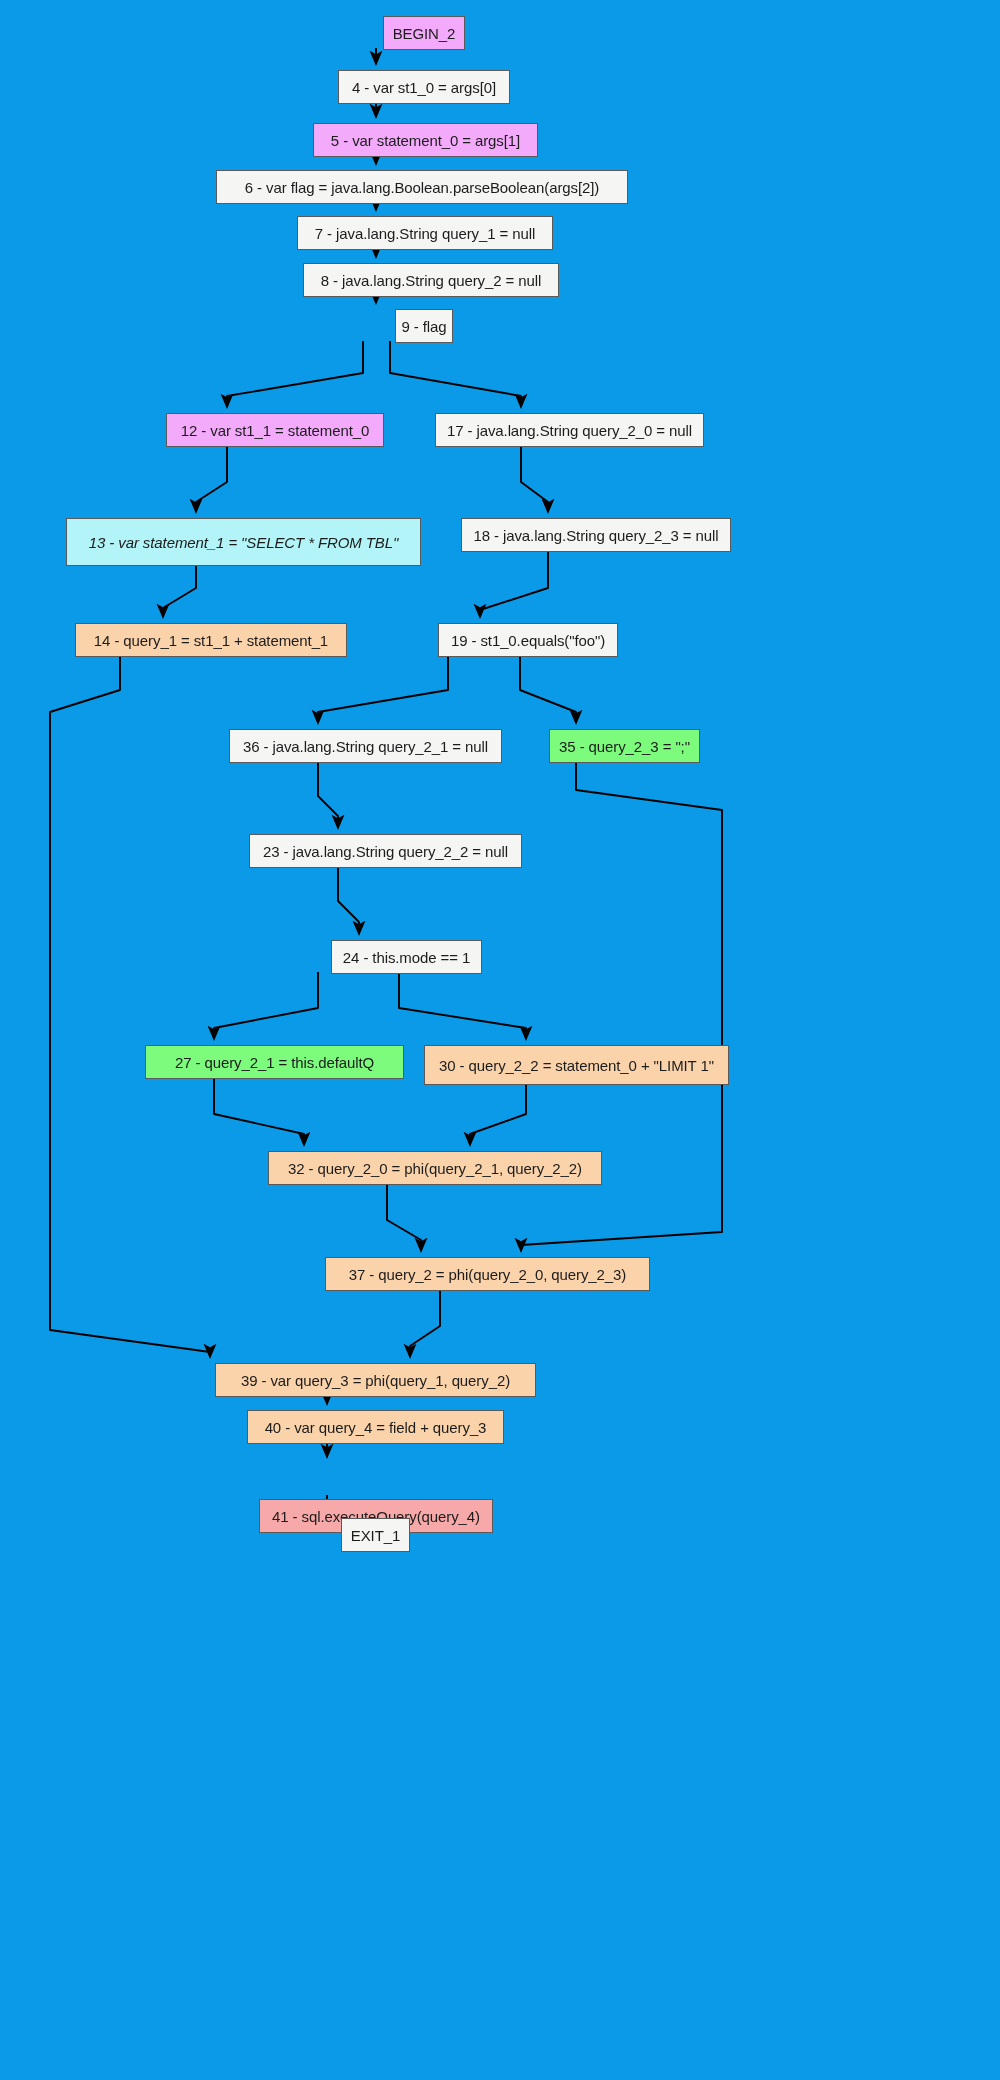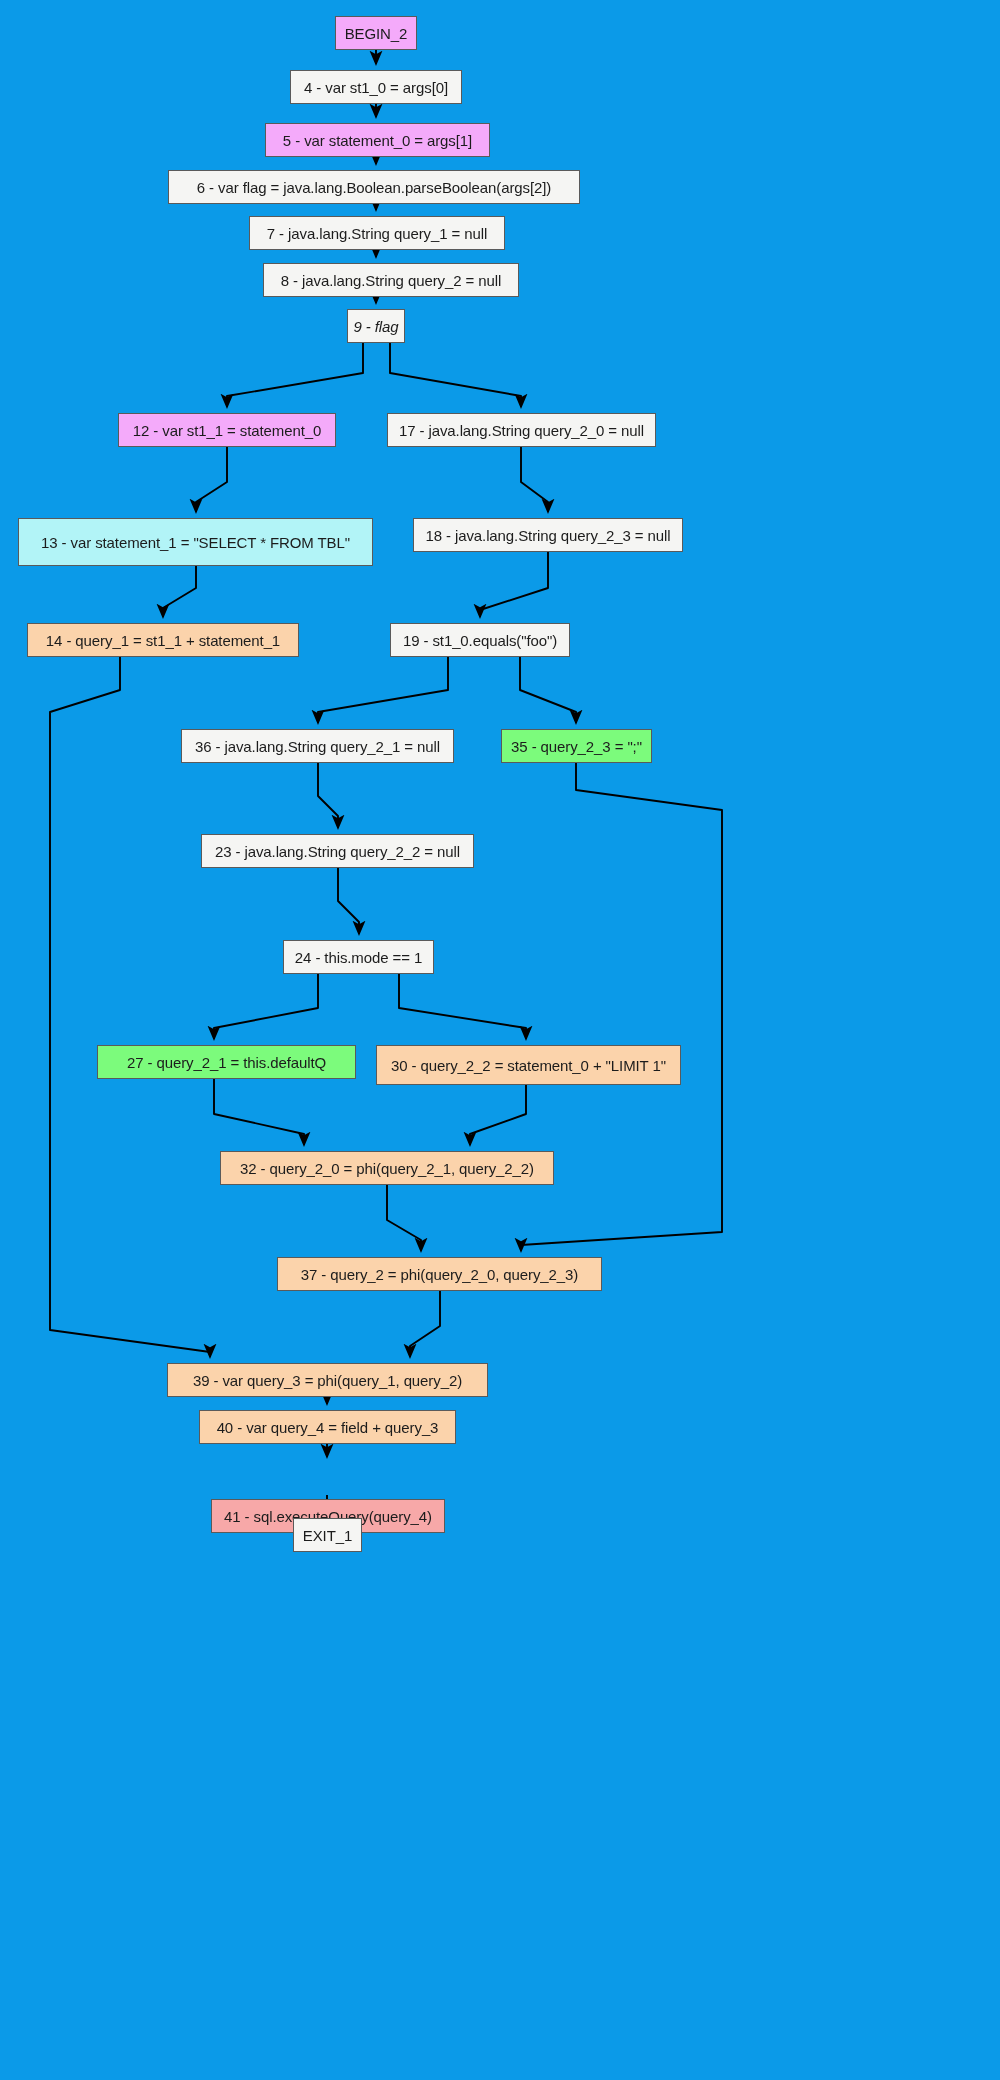--- a/index.html
+++ b/index.html
@@ -29,20 +29,21 @@
     background: #f5f5f3;
     color: #1c1c1c;
     font-size: 15px;
     line-height: 1;
     display: flex;
     align-items: center;
     justify-content: center;
     white-space: nowrap;
     padding: 16px 6px;
     letter-spacing: -0.1px;
+    margin-left: 48px;
   }
   .n-default { background: #f5f5f3; }
   .n-violet  { background: #f4aafa; }
   .n-cyan    { background: #b2f4f7; }
   .n-orange  { background: #fbd3ab; }
   .n-green   { background: #7cfb7c; }
   .n-red     { background: #f7a8a8; }
   .n-plain   { background: #f5f5f3; }
 </style>
 </head>
@@ -94,33 +95,33 @@
       </div>
       <div class="node n-violet" style="left: 265px; top: 123px; width: 225px; height: 32px;">
         <span>5 - var statement_0 = args[1]</span>
       </div>
       <div class="node n-default" style="left: 168px; top: 170px; width: 412px; height: 32px;">
         <span>6 - var flag = java.lang.Boolean.parseBoolean(args[2])</span>
       </div>
       <div class="node n-default" style="left: 249px; top: 216px; width: 256px; height: 32px;">
         <span>7 - java.lang.String query_1 = null</span>
       </div>
-      <div class="node n-default" style="left: 263px; top: 263px; width: 256px; height: 32px;">
+      <div class="node n-default" style="left: 255px; top: 263px; width: 256px; height: 32px;">
         <span>8 - java.lang.String query_2 = null</span>
       </div>
-      <div class="node n-default" style="left: 347px; top: 309px; width: 58px; height: 32px; font-style: italic;">
+      <div class="node n-default" style="left: 347px; top: 309px; width: 58px; height: 32px;">
         <span>9 - flag</span>
       </div>
       <div class="node n-violet" style="left: 118px; top: 413px; width: 218px; height: 32px;">
         <span>12 - var st1_1 = statement_0</span>
       </div>
       <div class="node n-default" style="left: 387px; top: 413px; width: 269px; height: 32px;">
         <span>17 - java.lang.String query_2_0 = null</span>
       </div>
-      <div class="node n-cyan" style="left: 18px; top: 518px; width: 355px; height: 48px;">
+      <div class="node n-cyan" style="left: 18px; top: 518px; width: 355px; height: 48px; font-style: italic;">
         <span>13 - var statement_1 = "SELECT * FROM TBL"</span>
       </div>
       <div class="node n-default" style="left: 413px; top: 518px; width: 270px; height: 32px;">
         <span>18 - java.lang.String query_2_3 = null</span>
       </div>
       <div class="node n-orange" style="left: 27px; top: 623px; width: 272px; height: 32px;">
         <span>14 - query_1 = st1_1 + statement_1</span>
       </div>
       <div class="node n-default" style="left: 390px; top: 623px; width: 180px; height: 32px;">
         <span>19 - st1_0.equals("foo")</span>

